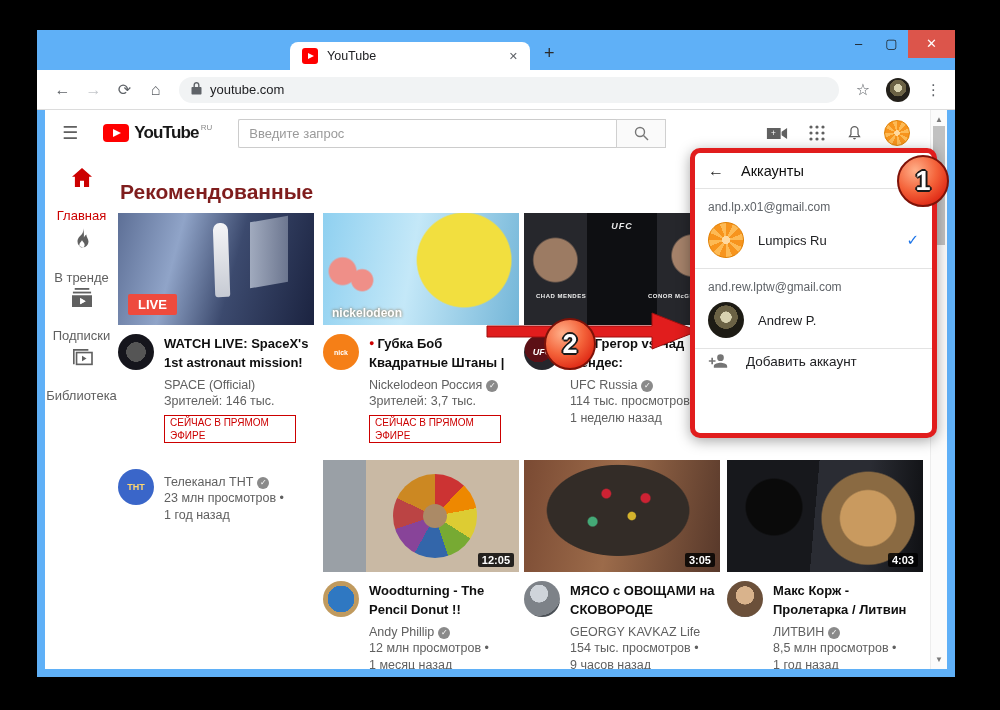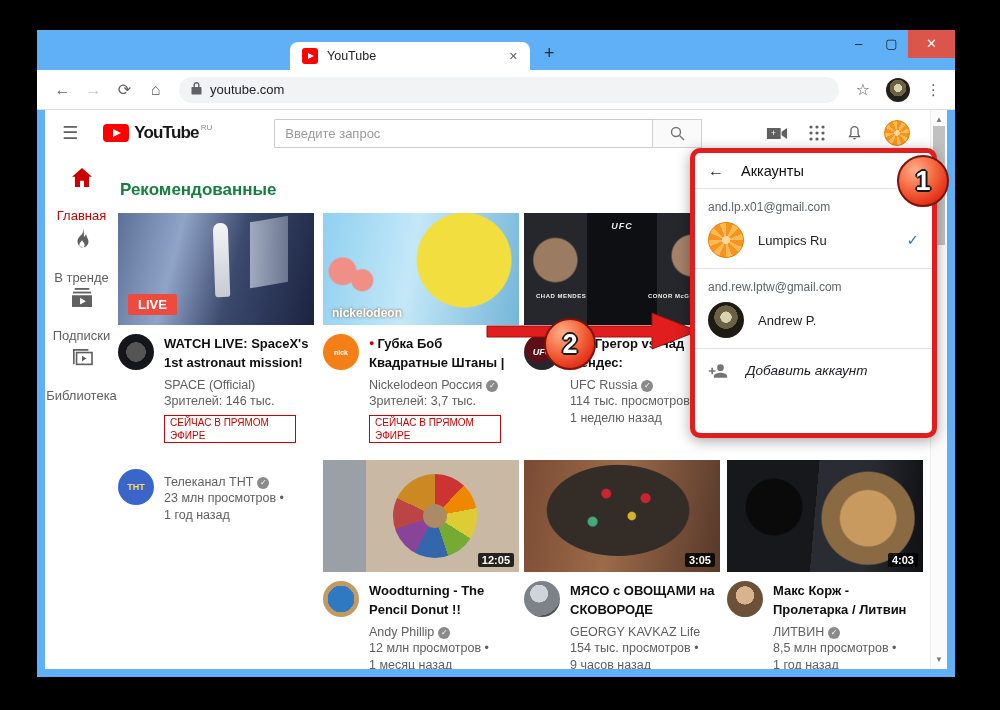--- a/index.html
+++ b/index.html
@@ -52,21 +52,21 @@
              background: #fff; overflow: hidden; }
   .ythead { position: absolute; top: 0; left: 0; right: 17px; height: 46px; background: #fff;
             display: flex; align-items: center; z-index: 2; }
   .hamburger { margin-left: 17px; font-size: 18px; color: #606060; }
   .logo { margin-left: 25px; display: flex; align-items: flex-start; }
   .logo-box { width: 26px; height: 18px; background: #f00; border-radius: 4px; position: relative; margin-top: 1px; }
   .logo-box::after { content: ""; position: absolute; left: 10px; top: 5px;
      border-left: 8px solid #fff; border-top: 4px solid transparent; border-bottom: 4px solid transparent; }
   .logo-text { font-size: 17px; font-weight: bold; letter-spacing: -0.8px; color: #171717; margin-left: 5px; }
   .logo-sup { font-size: 8px; color: #8a8a8a; margin-left: 2px; }
-  .searchwrap { margin-left: 62px; display: flex; align-items: center; }
+  .searchwrap { margin-left: 26px; display: flex; align-items: center; }
   .searchwrap input { width: 378px; height: 29px; border: 1px solid #ccc; border-right: none;
      padding: 0 10px; font-size: 13px; color: #111; outline: none; border-radius: 2px 0 0 2px; }
   .searchwrap input::placeholder { color: #9a9a9a; }
   .searchbtn { width: 50px; height: 29px; background: #fafafa; border: 1px solid #d0d0d0;
      display: flex; align-items: center; justify-content: center; }
   .hicons { margin-left: auto; display: flex; align-items: center; gap: 21px; margin-right: 20px; }
   .hicon svg { display: block; }
   .yt-avatar { width: 26px; height: 26px; }
 
   .scrollbar { position: absolute; right: 0; top: 0; width: 17px; height: 559px; background: #fbfbfb;
@@ -75,22 +75,22 @@
   .sb-up { margin-top: 5px; }
   .sb-down { position: absolute; bottom: 5px; left: 0; right: 0; }
   .sb-thumb { position: absolute; left: 2px; right: 2px; top: 16px; height: 119px; background: #c1c1c1; }
 
   .sidebar { position: absolute; top: 46px; left: 0; width: 73px; }
   .sideitem { position: absolute; width: 73px; text-align: center; }
   .sideitem .slabel { display: block; font-size: 13px; color: #606060; margin-top: 16px; }
   .sideitem.active .slabel { color: #c00; }
   .sideitem svg { display: inline-block; }
 
-  .section-title { position: absolute; left: 75px; top: 70px; font-size: 17px; font-weight: bold;
-                   color: #15803d; z-index: 1; }
+  .section-title { position: absolute; left: 75px; top: 70px; font-size: 21px; font-weight: bold;
+                   color: #7f1d1d; z-index: 1; }
 
   
   .card { position: absolute; width: 196px; }
   .thumb { position: relative; width: 196px; height: 112px; overflow: hidden; background: #ddd; }
   .vmeta { display: flex; margin-top: 9px; }
   .ch-avatar { width: 36px; height: 36px; border-radius: 50%; flex: 0 0 36px;
                display: flex; align-items: center; justify-content: center; }
   .ch-avatar span { font-size: 7px; font-weight: bold; color: #fff; }
   .vtxt { margin-left: 10px; width: 148px; }
   .vtitle { font-size: 13px; line-height: 19px; font-weight: bold; color: #0f0f0f;
@@ -170,21 +170,21 @@
   .ptitle { margin-left: 17px; font-size: 14.5px; color: #0f0f0f; }
   .psection { padding: 5px 13px 5px; }
   .pemail { font-size: 12px; color: #5f6368; padding: 6px 0 3px; }
   .paccount { display: flex; align-items: center; height: 46px; text-align: center; }
   .pavatar { width: 36px; height: 36px; border-radius: 50%; flex: 0 0 36px; }
   .pavatar.andrew { background: radial-gradient(circle at 50% 42%, #d8d2b0 0 20%, #6b6245 21% 42%, #1d1b14 43% 100%); }
   .pname { margin-left: 14px; font-size: 13px; color: #202124; }
   .pcheck { margin-left: auto; color: #1a73e8; font-size: 15px; font-weight: bold; }
   .pdivider { border-top: 1px solid #e3e3e3; }
   .pactions { padding: 5px 0; }
-  .paction { display: flex; align-items: center; height: 33px; padding: 0 13px; font-style: italic; }
+  .paction { display: flex; align-items: flex-start; height: 33px; padding: 0 13px; }
   .paicon { width: 22px; margin-right: 16px; display: flex; align-items: center; }
   .palabel { font-size: 13.5px; color: #202124; }
 
   
   .anncircle { position: absolute; width: 52px; height: 52px; border-radius: 50%;
      background: radial-gradient(circle at 34% 28%, #ffb08a 0%, #f4633a 45%, #e02c17 78%, #b71c0c 100%);
      border: 2px solid #7e1208; display: flex; align-items: center; justify-content: center;
      font-size: 27px; font-weight: bold; color: #fff; z-index: 7;
      text-shadow: -2px 0 #1a1a1a, 2px 0 #1a1a1a, 0 -2px #1a1a1a, 0 2px #1a1a1a,
                   -1px -1px #1a1a1a, 1px -1px #1a1a1a, -1px 1px #1a1a1a, 1px 1px #1a1a1a; }

